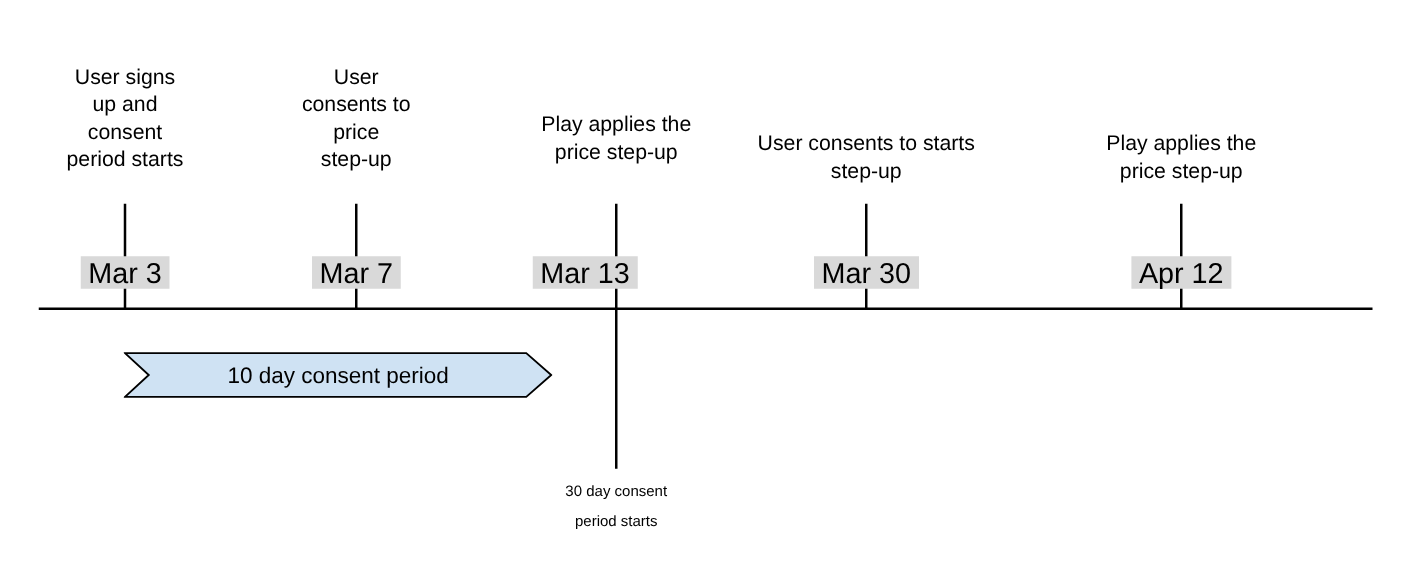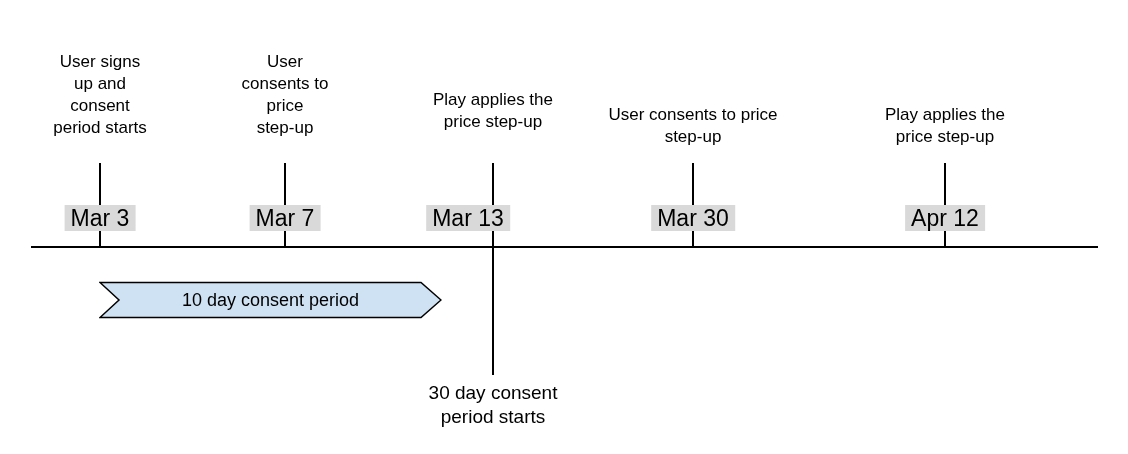--- a/index.html
+++ b/index.html
@@ -88,21 +88,21 @@
     height: 127px;
     transform: translateX(-50%);
     background: var(--line);
   }
   .annotation-label {
     position: absolute;
     left: 493px;
     top: 381px;
     transform: translateX(-50%);
     text-align: center;
-    font-size: 19px;
+    font-size: 12px;
     line-height: 24px;
     white-space: pre-line;
     color: var(--text);
   }
 </style>
 </head>
 <body>
 
 <div class="stage">
 
@@ -119,21 +119,21 @@
   <div class="event-label" style="left:100px; top:51px;  width:120px">User signs
 up and
 consent
 period starts</div>
   <div class="event-label" style="left:285px; top:51px;  width:120px">User
 consents to
 price
 step-up</div>
   <div class="event-label" style="left:493px; top:89px;  width:160px">Play applies the
 price step-up</div>
-  <div class="event-label" style="left:693px; top:104px; width:210px">User consents to price
+  <div class="event-label" style="left:693px; top:104px; width:210px">User consents to starts
 step-up</div>
   <div class="event-label" style="left:945px; top:104px; width:160px">Play applies the
 price step-up</div>
 
   <div class="date-badge" style="left:100px">Mar 3</div>
   <div class="date-badge" style="left:285px">Mar 7</div>
   <div class="date-badge" style="left:468px">Mar 13</div>
   <div class="date-badge" style="left:693px">Mar 30</div>
   <div class="date-badge" style="left:945px">Apr 12</div>
 

